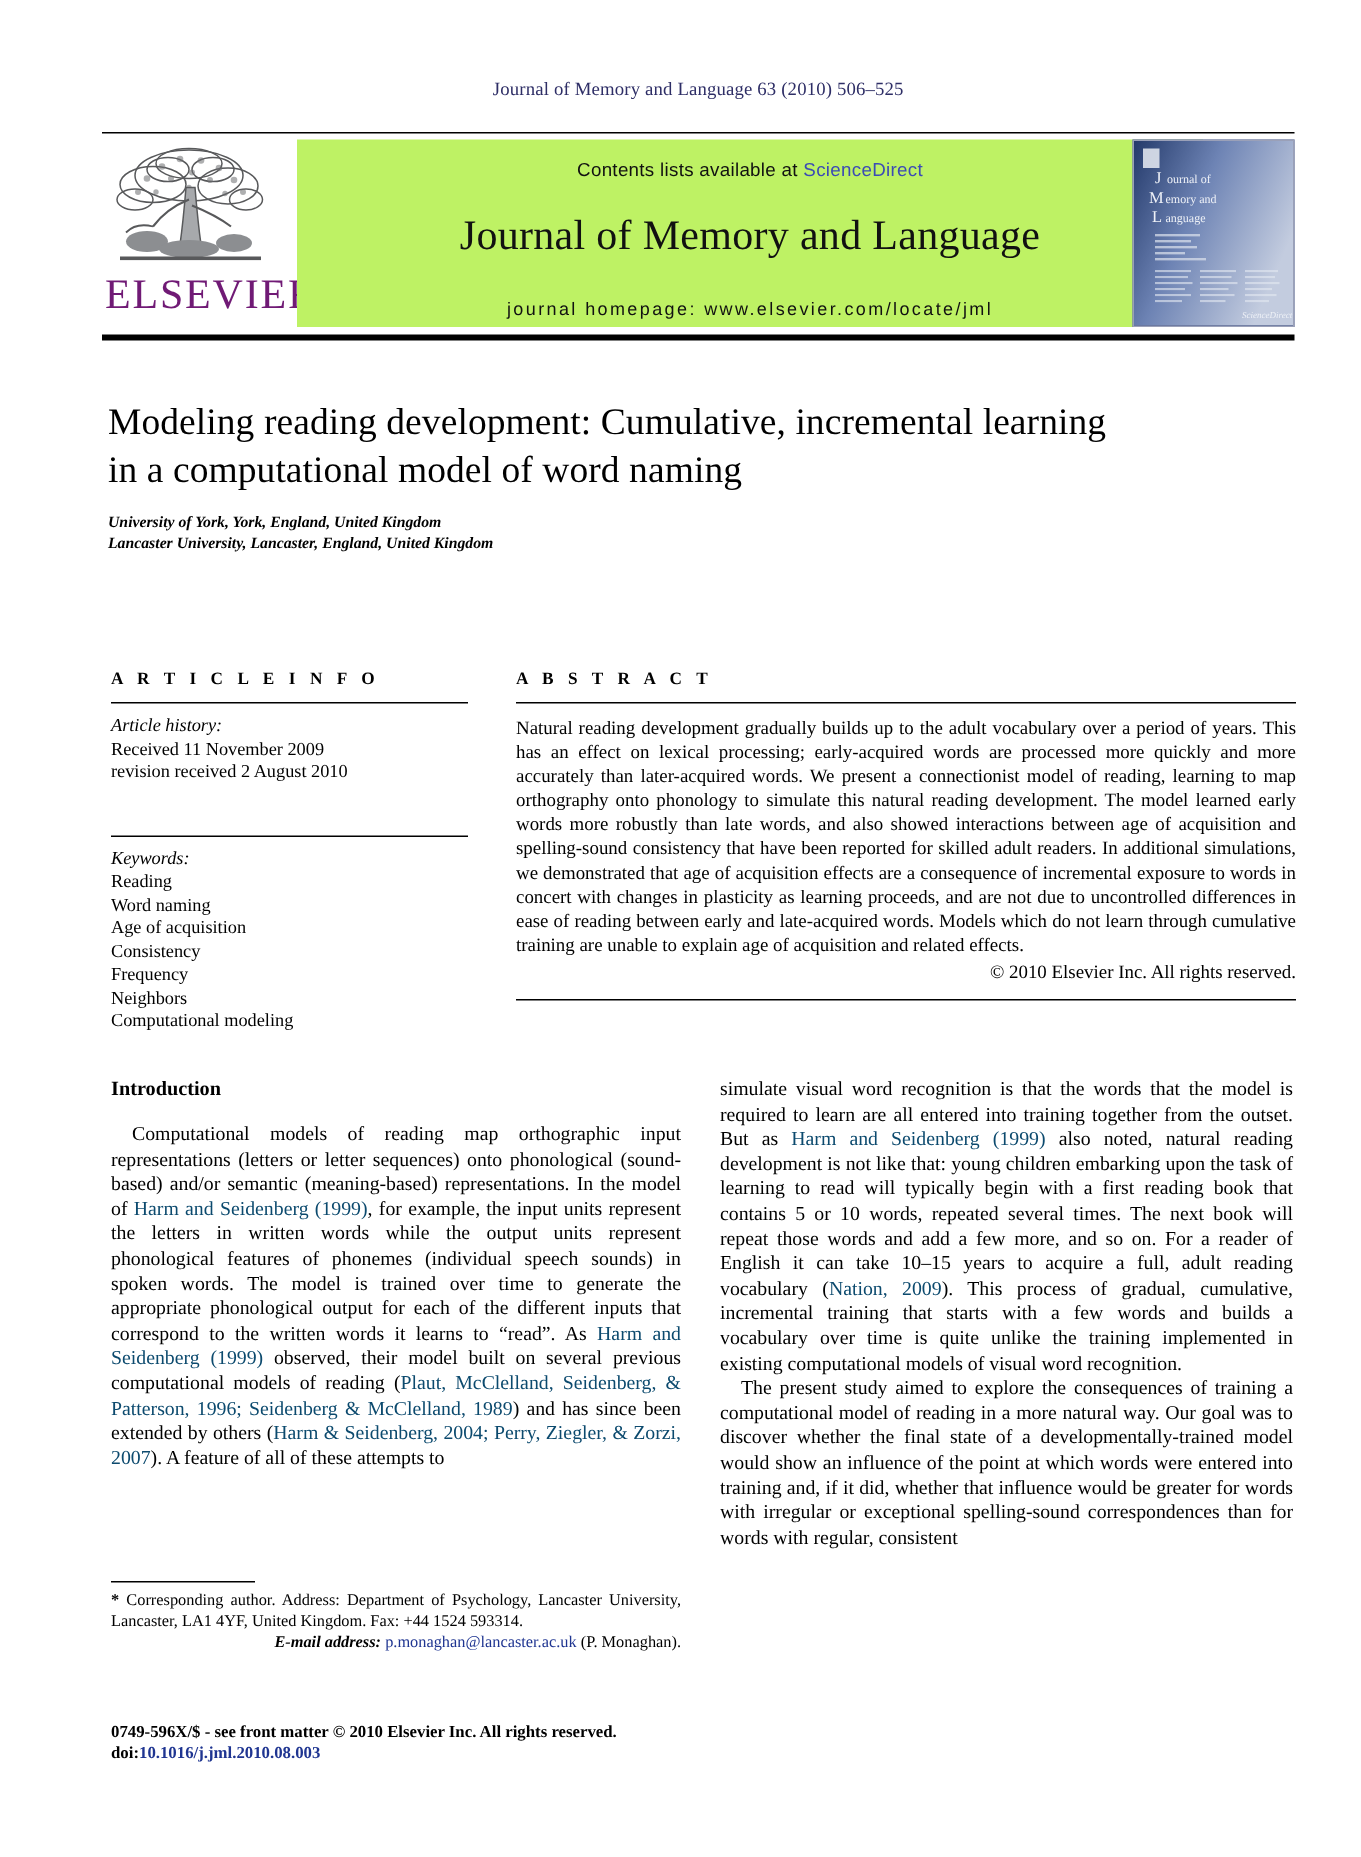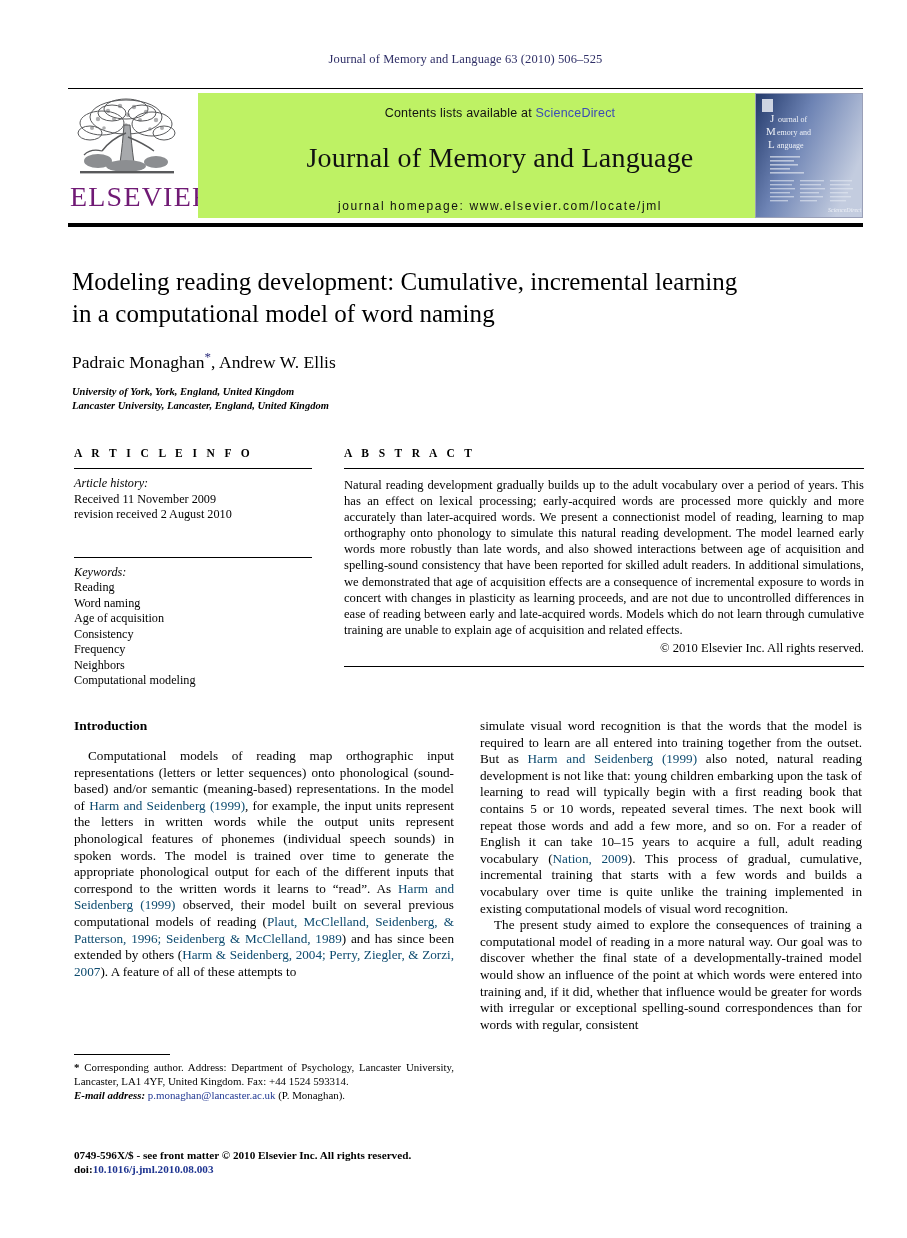--- a/index.html
+++ b/index.html
@@ -247,21 +247,21 @@
     width: 96px;
     margin: 0 0 6px 0;
   }
   .fn-text {
     font-family: "Liberation Serif", serif;
     font-size: 10.9px;
     line-height: 13.6px;
     text-align: justify;
   }
   .fn-text .star { font-weight: bold; }
-  .fn-email { text-align: left; margin-top: 1px; }
+  .fn-email { text-align: right; margin-top: 1px; }
   .fn-email .lbl { font-style: italic; font-weight: bold; }
   .fn-email a, .fn-email .mail { color:#1f3591; text-decoration: none; }
 
   .issn-block {
     position: absolute;
     left: 62px; top: 1148px;
     width: 400px;
     font-family: "Liberation Serif", serif;
     font-size: 11.2px;
     line-height: 14px;
@@ -382,21 +382,20 @@
     </div>
 
     <div class="mast-rule-bottom"></div>
   </div>
 
   <div class="title-block">
     <h1 class="paper-title">
       <span>Modeling reading development: Cumulative, incremental learning</span><br>
       <span>in a computational model of word naming</span>
     </h1>
-    <div class="authors"><span>Padraic Monaghan</span><span class="star">*</span><span>, Andrew W. Ellis</span></div>
     <div class="affils">
       <div>University of York, York, England, United Kingdom</div>
       <div>Lancaster University, Lancaster, England, United Kingdom</div>
     </div>
   </div>
 
   <div class="info-col">
     <div class="sec-head">A R T I C L E    I N F O</div>
     <hr class="hr-thin">
     <div class="hist-block">

